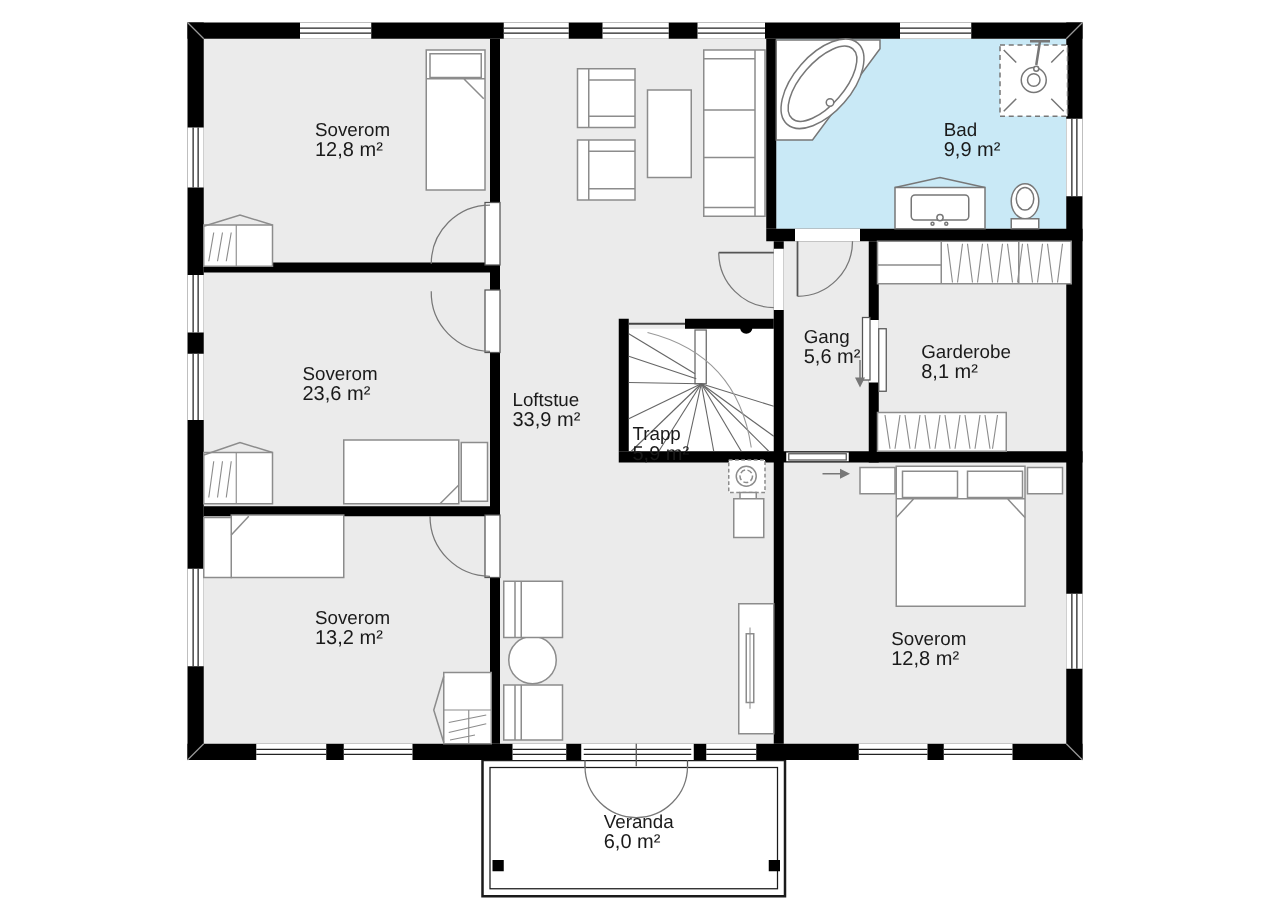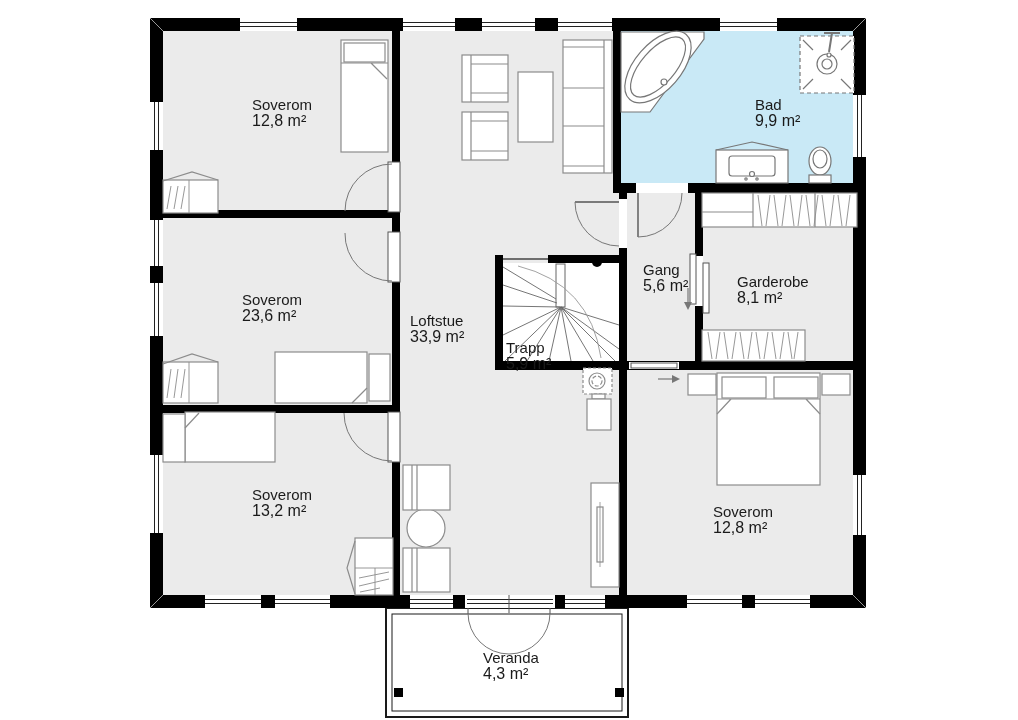--- a/index.html
+++ b/index.html
@@ -304,15 +304,15 @@
   <div class="room-label" style="left:737px;top:273px">
     <div class="rn">Garderobe</div>
     <div class="ra">8,1 m²</div>
   </div>
   <div class="room-label" style="left:713px;top:503px">
     <div class="rn">Soverom</div>
     <div class="ra">12,8 m²</div>
   </div>
   <div class="room-label" style="left:483px;top:649px">
     <div class="rn">Veranda</div>
-    <div class="ra">4,3 m²</div>
+    <div class="ra">6,0 m²</div>
   </div>
 </div>
 
 </body></html>

